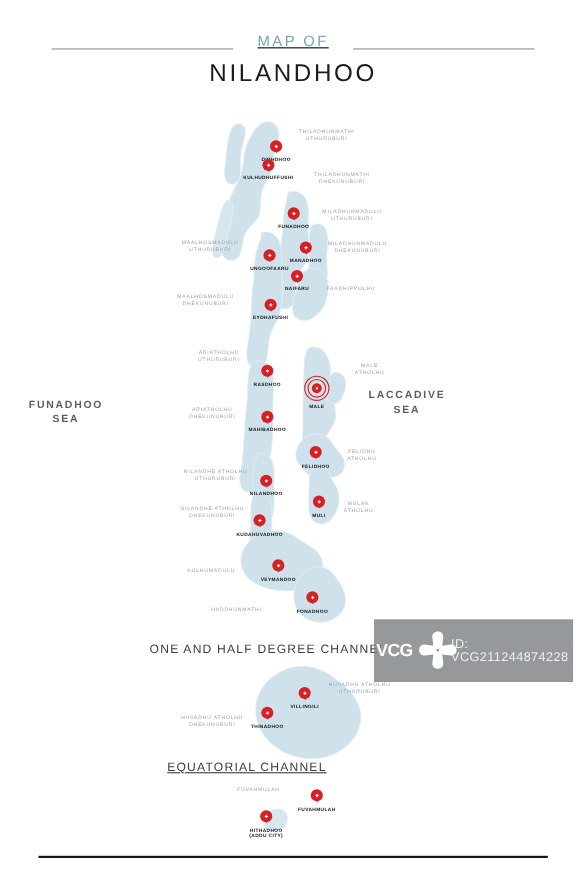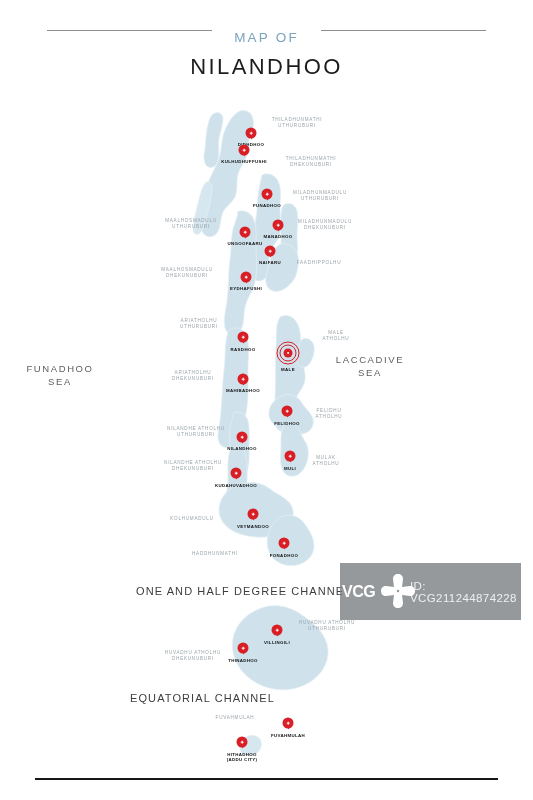--- a/index.html
+++ b/index.html
@@ -6,29 +6,29 @@
   body{
     width:533px;height:800px;
     background:#ffffff;
     font-family:"Liberation Sans", sans-serif;
     position:relative;overflow:hidden;
   }
   #map-root{position:absolute;inset:0;}
 
   
   .header{position:absolute;top:30px;left:0;width:533px;text-align:center;}
-  .maprow{display:flex;align-items:flex-start;justify-content:center;gap:22px;}
+  .maprow{display:flex;align-items:flex-end;justify-content:center;gap:22px;text-decoration:underline;}
   .rule{height:1px;background:#8d8d8d;width:165px;}
   .mapof{font-size:13.5px;letter-spacing:2.2px;color:#7ba4bd;white-space:nowrap;}
   .country{margin-top:9px;font-size:22px;letter-spacing:2.4px;color:#1c1c1c;}
 
   
   .sealabel{
     position:absolute;font-size:9.5px;letter-spacing:1.6px;color:#5e5e5e;
-    text-align:center;line-height:13px;white-space:pre-line;
+    text-align:center;line-height:13px;white-space:pre-line;font-weight:bold;
   }
 
   
   .channel{
     position:absolute;font-size:11px;letter-spacing:1.1px;color:#3d3d3d;
     text-align:left;white-space:nowrap;
   }
 
   
   .atoll{
@@ -141,21 +141,21 @@
 
   <div id="seas">
       <div class="sealabel" style="left: 0px; top: 362px; width: 120px;">FUNADHOO
 SEA</div>
       <div class="sealabel" style="left: 310px; top: 353px; width: 120px;">LACCADIVE
 SEA</div>
     </div>
 
   <div id="channels">
       <div class="channel" style="left: 136px; top: 585px; width: 260px;">ONE AND HALF DEGREE CHANNEL</div>
-      <div class="channel" style="left: 130px; top: 692px; width: 260px;">EQUATORIAL CHANNEL</div>
+      <div class="channel" style="left: 152px; top: 692px; width: 260px; text-decoration: underline;">EQUATORIAL CHANNEL</div>
     </div>
 
   <div id="atolls">
       <div class="atoll" style="left: 297px; top: 117px;">THILADHUNMATHI
 UTHURUBURI</div>
       <div class="atoll" style="left: 311px; top: 156px;">THILADHUNMATHI
 DHEKUNUBURI</div>
       <div class="atoll" style="left: 320px; top: 190px;">MILADHUNMADULU
 UTHURUBURI</div>
       <div class="atoll" style="left: 325px; top: 219px;">MILADHUNMADULU

